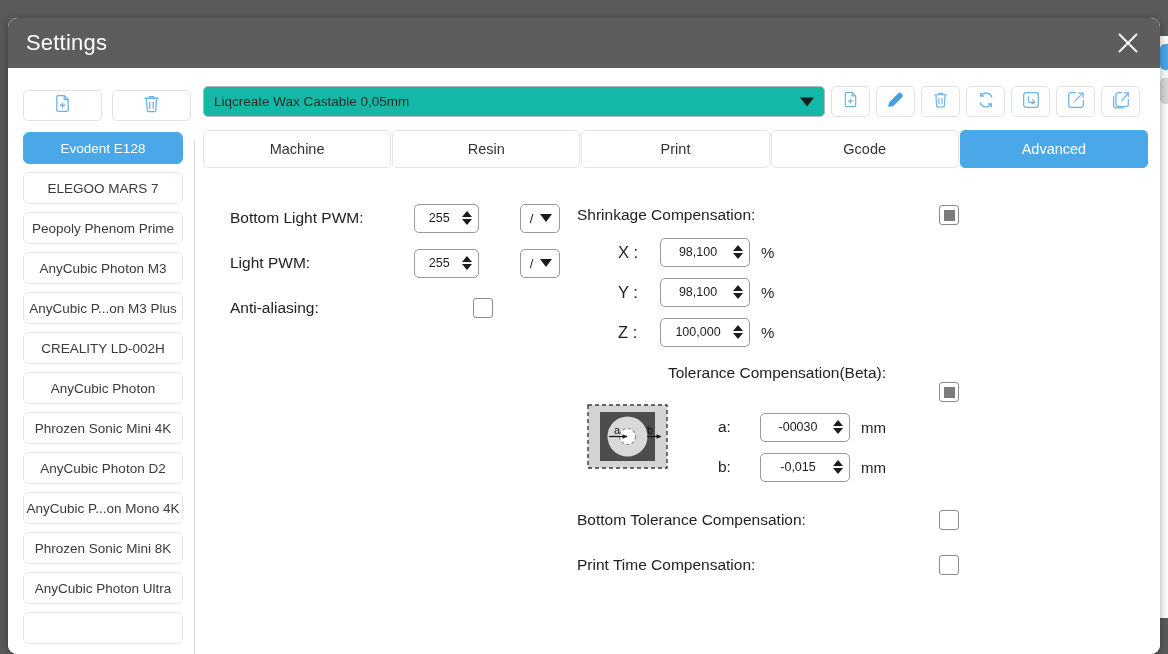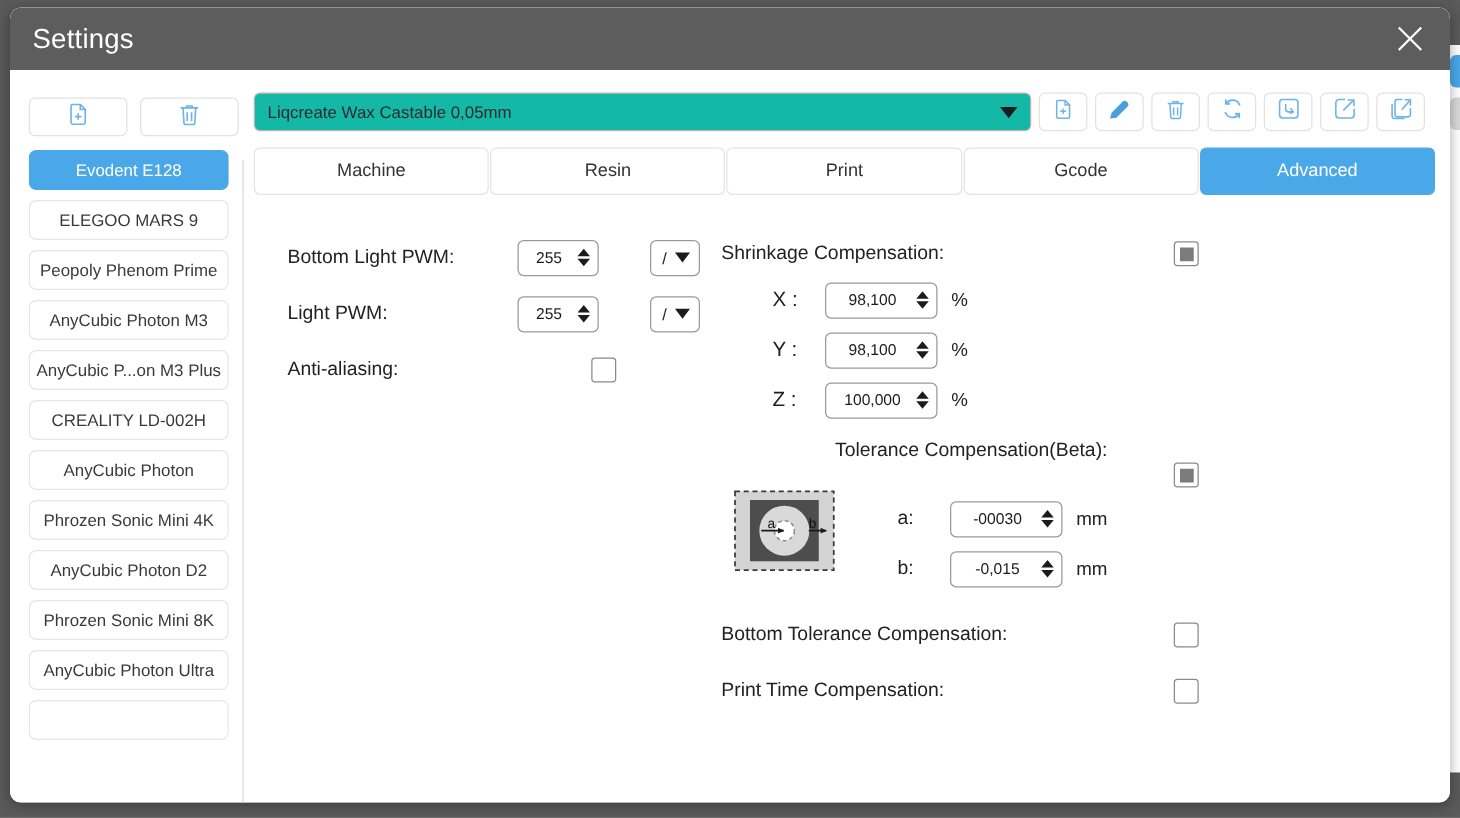--- a/index.html
+++ b/index.html
@@ -27,21 +27,21 @@
   #bg-grey-pill {
     position: absolute; left: 1160px; top: 78px;
     width: 18px; height: 26px;
     background: #d8d8d8;
     border-radius: 5px;
   }
 
   
   #dialog {
     position: absolute;
-    left: 8px; top: 6px;
+    left: 8px; top: 18px;
     width: 1152px; height: 636px;
     border-radius: 9px;
     overflow: hidden;
     background: #ffffff;
     box-shadow: 0 2px 10px rgba(0,0,0,.35);
   }
 
   #titlebar {
     position: relative;
     height: 50px;
@@ -374,21 +374,21 @@
             </svg>
           </span>
         </div>
       </div>
 
       <div id="printer-list">
           <div class="printer-item selected">
             <span>Evodent E128</span>
           </div>
           <div class="printer-item">
-            <span>ELEGOO MARS 9</span>
+            <span>ELEGOO MARS 7</span>
           </div>
           <div class="printer-item">
             <span>Peopoly Phenom Prime</span>
           </div>
           <div class="printer-item">
             <span>AnyCubic Photon M3</span>
           </div>
           <div class="printer-item">
             <span>AnyCubic P...on M3 Plus</span>
           </div>
@@ -396,20 +396,23 @@
             <span>CREALITY LD-002H</span>
           </div>
           <div class="printer-item">
             <span>AnyCubic Photon</span>
           </div>
           <div class="printer-item">
             <span>Phrozen Sonic Mini 4K</span>
           </div>
           <div class="printer-item">
             <span>AnyCubic Photon D2</span>
+          </div>
+          <div class="printer-item">
+            <span>AnyCubic P...on Mono 4K</span>
           </div>
           <div class="printer-item">
             <span>Phrozen Sonic Mini 8K</span>
           </div>
           <div class="printer-item">
             <span>AnyCubic Photon Ultra</span>
           </div>
           <div class="printer-item">
             <span></span>
           </div>

